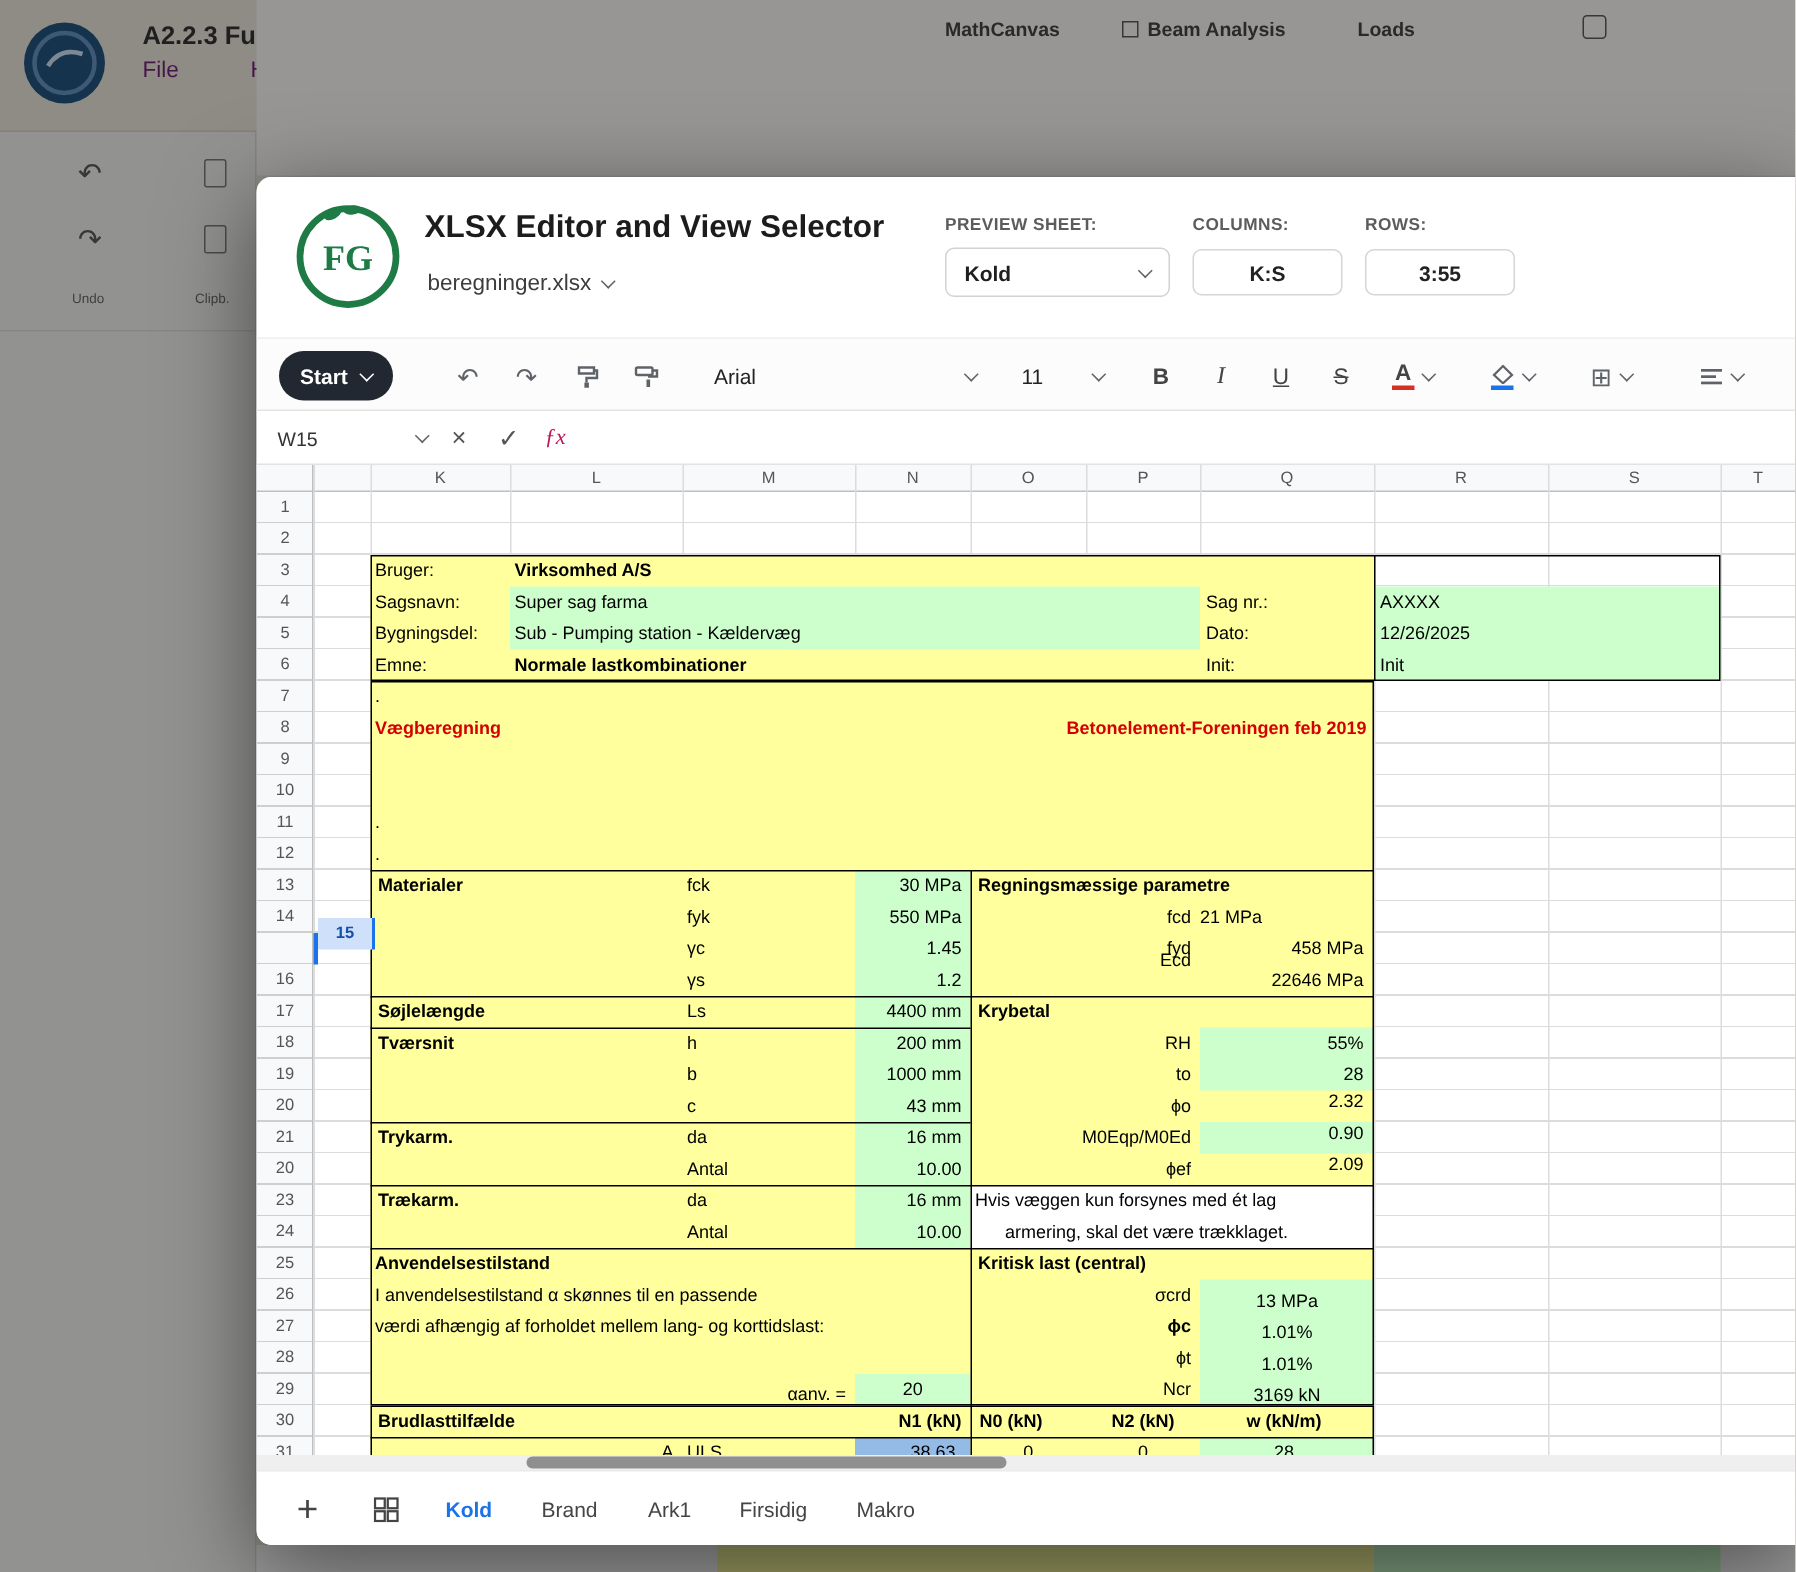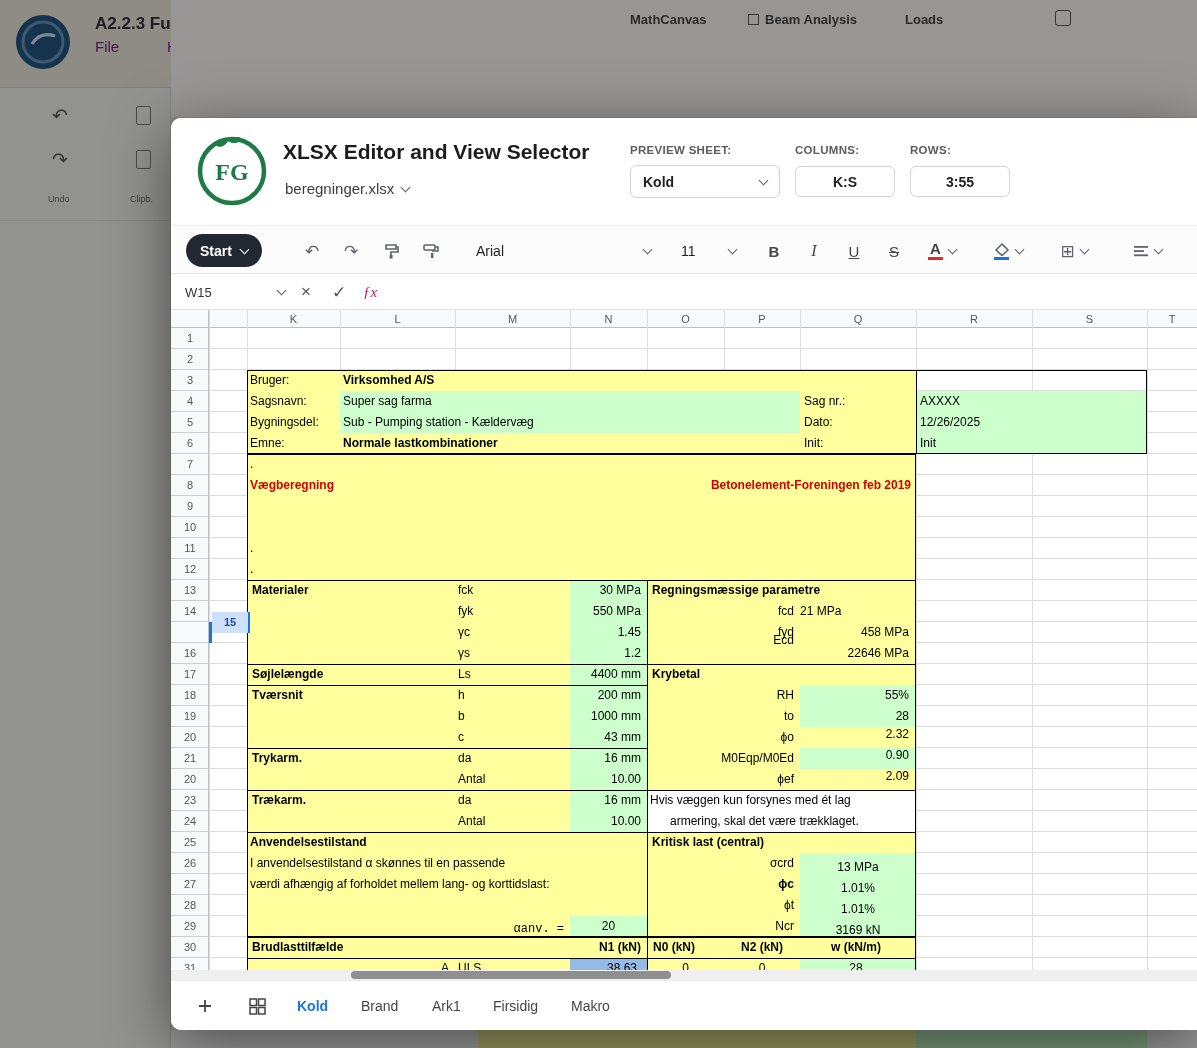--- a/index.html
+++ b/index.html
@@ -430,21 +430,21 @@
       <div class="cell bold" style="left: 79px; top: 522px;">Anvendelsestilstand</div>
       <div class="cell bold" style="left: 481px; top: 522px;">Kritisk last (central)</div>
       <div class="cell" style="left: 79px; top: 543px;">I anvendelsestilstand α skønnes til en passende</div>
       <div class="cell" style="left: 553px; top: 543px; width: 73px; text-align: right; padding-right: 3px;">σcrd</div>
       <div class="cell" style="left: 629px; top: 547px; width: 116px; text-align: center;">13 MPa</div>
       <div class="cell" style="left: 79px; top: 564px;">værdi afhængig af forholdet mellem lang- og korttidslast:</div>
       <div class="cell" style="left: 553px; top: 564px; width: 73px; text-align: right; padding-right: 3px; font-weight: bold;">ϕc</div>
       <div class="cell" style="left: 629px; top: 568px; width: 116px; text-align: center;">1.01%</div>
       <div class="cell" style="left: 553px; top: 585px; width: 73px; text-align: right; padding-right: 3px;">ϕt</div>
       <div class="cell" style="left: 629px; top: 589px; width: 116px; text-align: center;">1.01%</div>
-      <div class="cell" style="left: 299px; top: 609px; width: 97px; text-align: right; padding-right: 3px; font-family: Liberation Mono, monospace;">αanv. =</div>
+      <div class="cell" style="left: 299px; top: 609px; width: 97px; text-align: right; padding-right: 3px;">αanv. =</div>
       <div class="cell" style="left: 399px; top: 606px; width: 77px; text-align: center;">20</div>
       <div class="cell" style="left: 553px; top: 606px; width: 73px; text-align: right; padding-right: 3px;">Ncr</div>
       <div class="cell" style="left: 629px; top: 610px; width: 116px; text-align: center;">3169 kN</div>
       <div class="cell bold" style="left: 81px; top: 627px;">Brudlasttilfælde</div>
       <div class="cell bold" style="left: 399px; top: 627px; width: 74px; text-align: right; padding-right: 3px;">N1 (kN)</div>
       <div class="cell bold" style="left: 482px; top: 627px;">N0 (kN)</div>
       <div class="cell bold" style="left: 553px; top: 627px; width: 76px; text-align: center;">N2 (kN)</div>
       <div class="cell bold" style="left: 629px; top: 627px; width: 112px; text-align: center;">w (kN/m)</div>
       <div class="cell" style="left: 169px; top: 648px; width: 112px; text-align: right; padding-right: 3px;">A</div>
       <div class="cell" style="left: 287px; top: 648px;">ULS</div>

